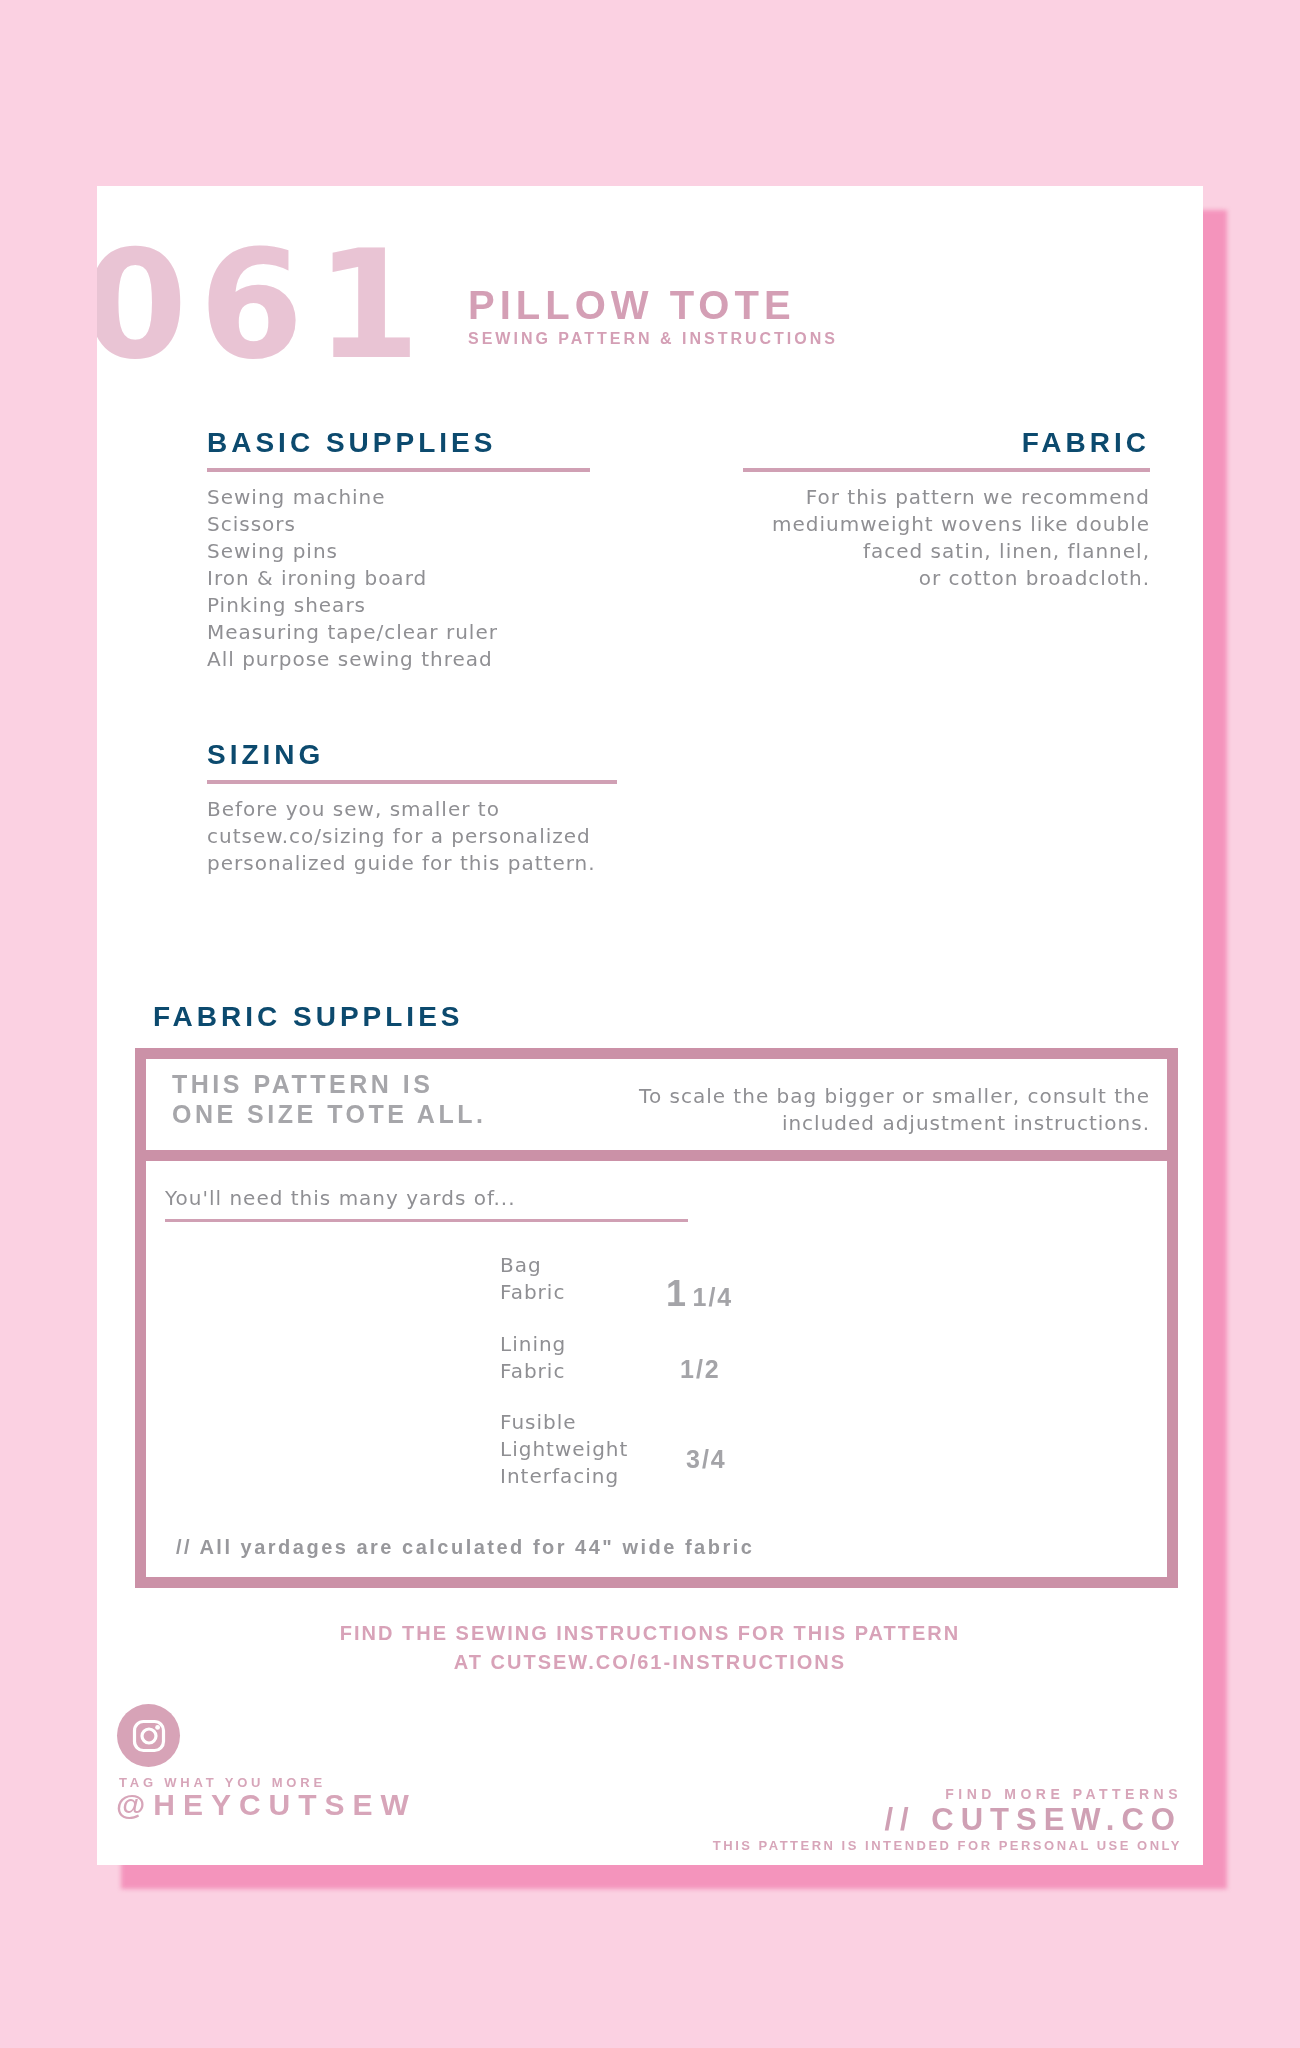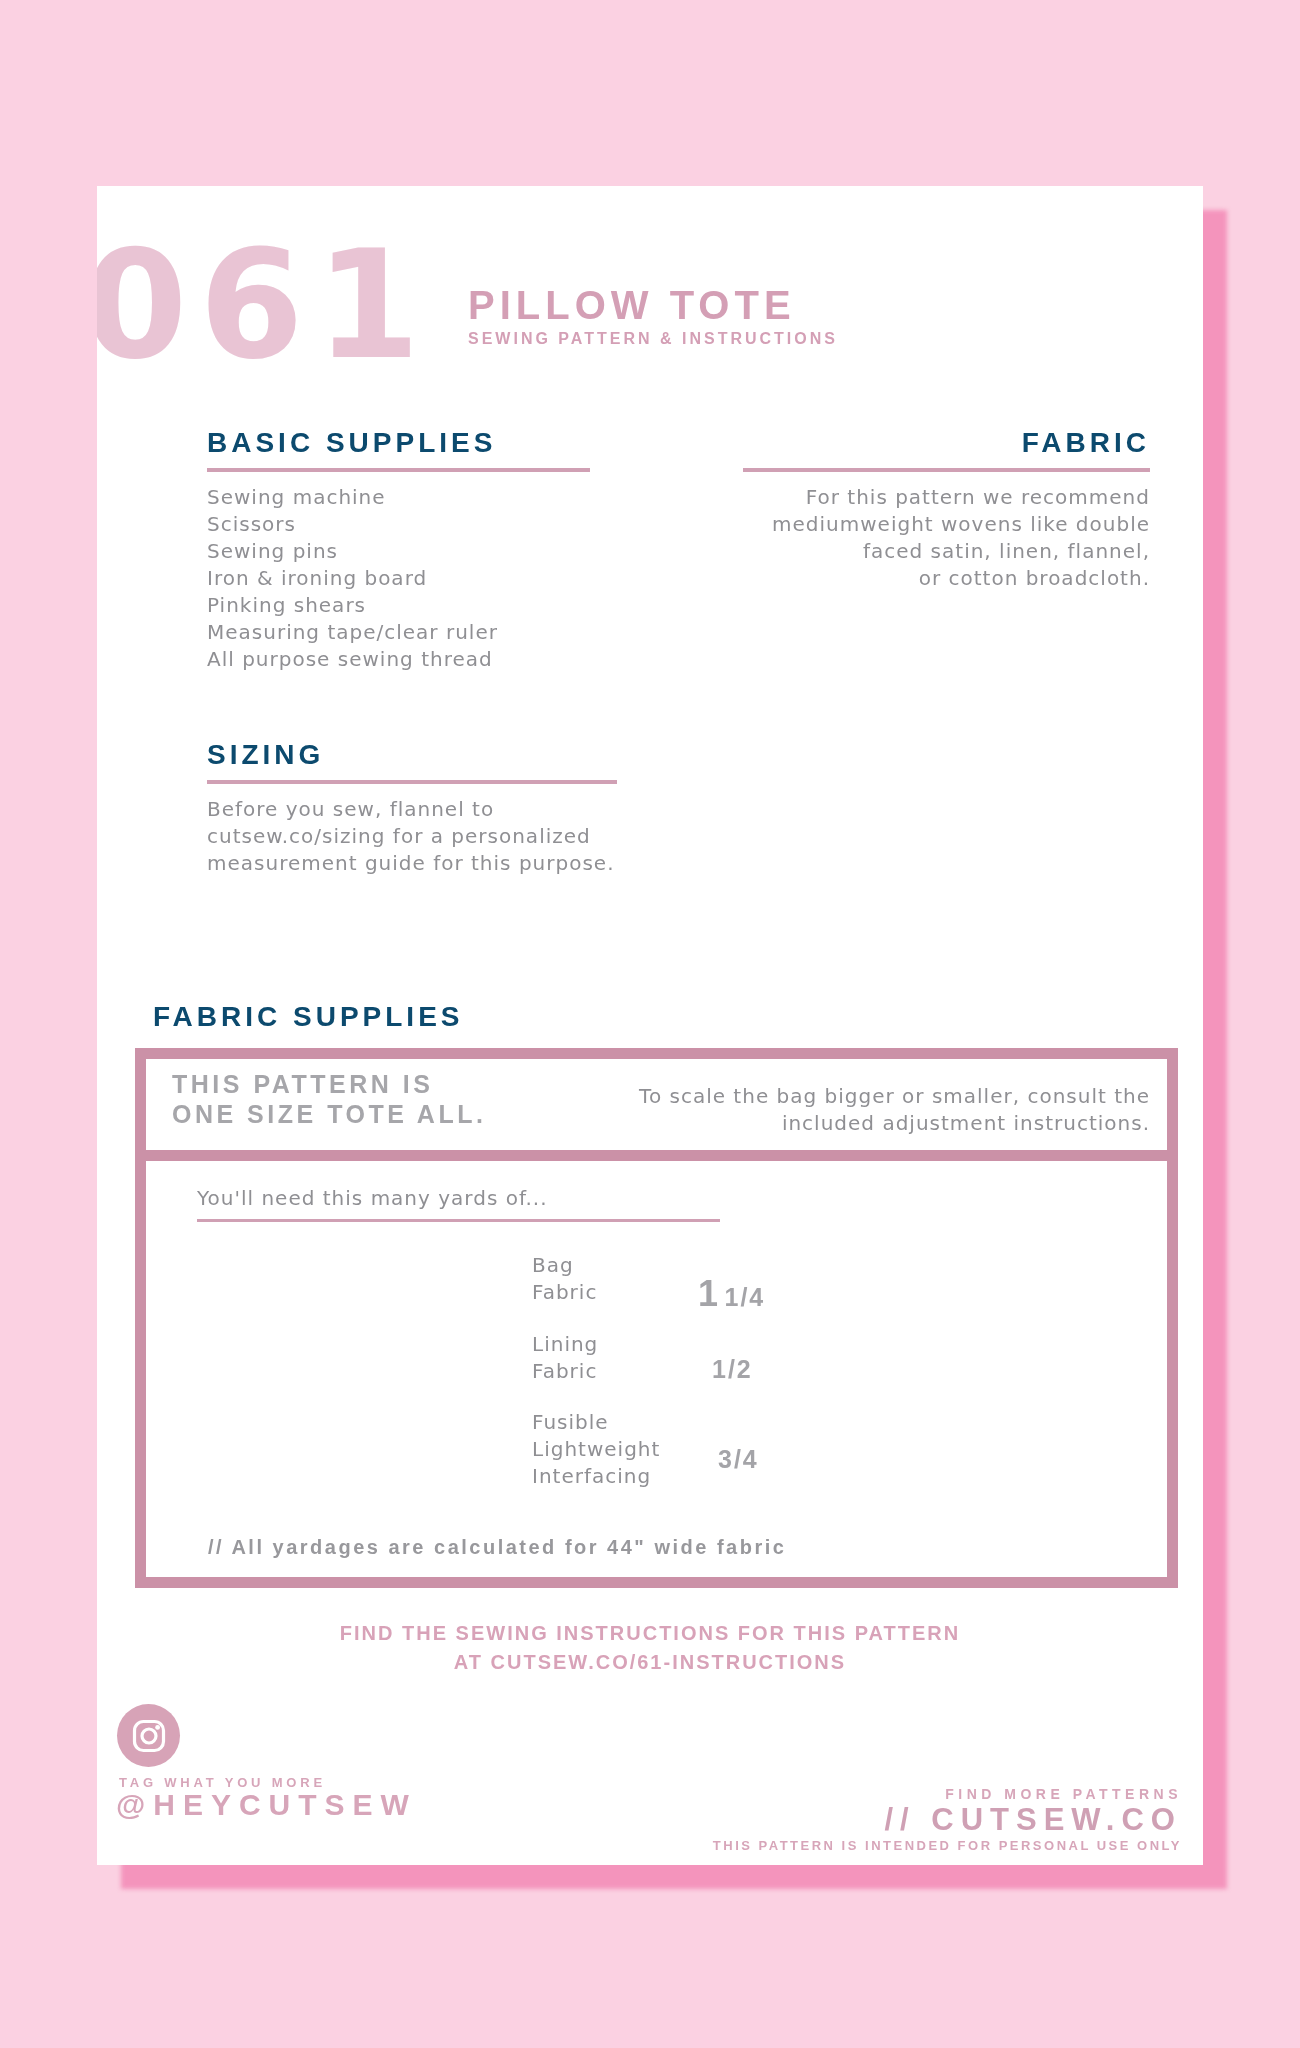--- a/index.html
+++ b/index.html
@@ -62,21 +62,21 @@
     border:11px solid #cb91a7;
   }
   .box-top{position:relative;height:91px;padding-left:45px;}
   .one-size{
     position:absolute;left:26px;top:10px;
     font-size:25px;font-weight:bold;letter-spacing:3.5px;
     color:#a6a6aa;line-height:30px;white-space:nowrap;
   }
   .scale-text{position:absolute;right:17px;top:24px;text-align:right;}
   .box-divider{height:11px;background:#cb91a7;}
-  .box-bottom{position:relative;height:344px;margin-left:32px;}
+  .box-bottom{position:relative;height:344px;}
   .yards-label{position:absolute;left:19px;top:24px;}
   .rule2{position:absolute;left:19px;top:58px;width:523px;height:3px;background:#d0a0b4;}
   .yrow-label{position:absolute;left:354px;}
   .yrow-value{position:absolute;color:#a4a4a8;font-weight:bold;white-space:nowrap;}
   .val-whole{font-size:36px;letter-spacing:2px;}
   .val-frac{font-size:25px;letter-spacing:2px;}
   .box-note{
     position:absolute;left:30px;top:375px;
     font-size:20px;font-weight:bold;letter-spacing:2.5px;
     color:#98989c;white-space:nowrap;
@@ -157,23 +157,23 @@
       <div>mediumweight wovens like double</div>
       <div>faced satin, linen, flannel,</div>
       <div>or cotton broadcloth.</div>
     </div>
   </div>
 
   <div class="sec-sizing">
     <h2 class="h-pink">SIZING</h2>
     <div class="rule" style="width:410px"></div>
     <div class="lines body-text">
-      <div>Before you sew, flannel to</div>
+      <div>Before you sew, smaller to</div>
       <div>cutsew.co/sizing for a personalized</div>
-      <div>measurement guide for this purpose.</div>
+      <div>personalized guide for this pattern.</div>
     </div>
   </div>
 
   <h2 class="h-pink fs-heading">FABRIC SUPPLIES</h2>
 
   <div class="supply-box">
     <div class="box-top">
       <div class="one-size">
         <div>THIS PATTERN IS</div>
         <div>ONE SIZE TOTE ALL.</div>

